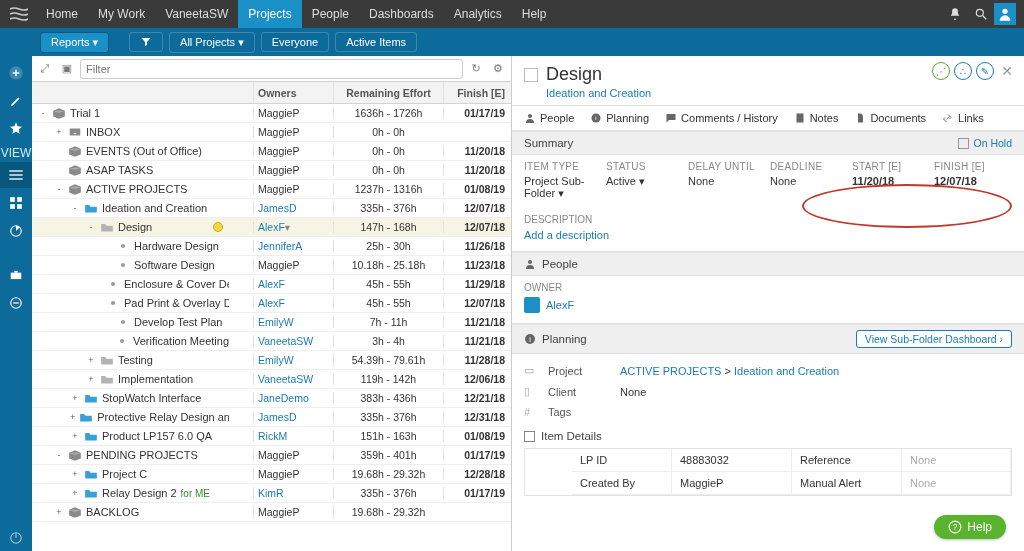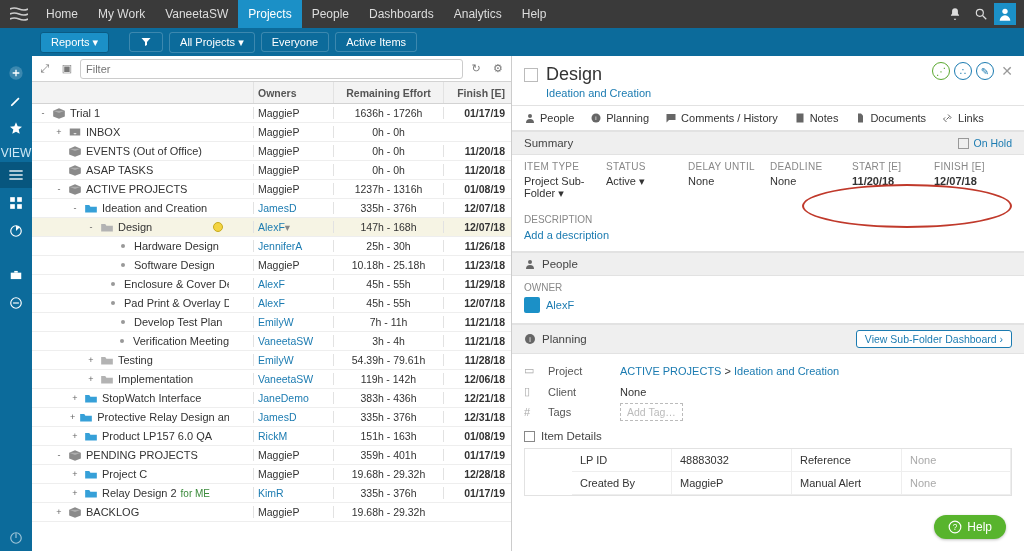--- a/index.html
+++ b/index.html
@@ -761,21 +761,20 @@
           <span class="pval"><span class="link-text">ACTIVE PROJECTS</span><span> &gt; </span><span class="link-text">Ideation and Creation</span></span>
         </div>
         <div class="plan-row">
           <span class="picon">▯</span>
           <span class="plabel">Client</span>
           <span class="pval">None</span>
         </div>
         <div class="plan-row">
           <span class="picon">#</span>
           <span class="plabel">Tags</span>
-          <span class="pval"><span class="tag-input">Add Tag…</span></span>
         </div>
       </div>
     </div>
 
     <div class="item-details">
       <div class="hdr">
           <span style="width:11px;height:11px;border:1px solid #888;display:inline-block"></span>
           <span>Item Details</span>
         </div>
       <div class="id-grid">

